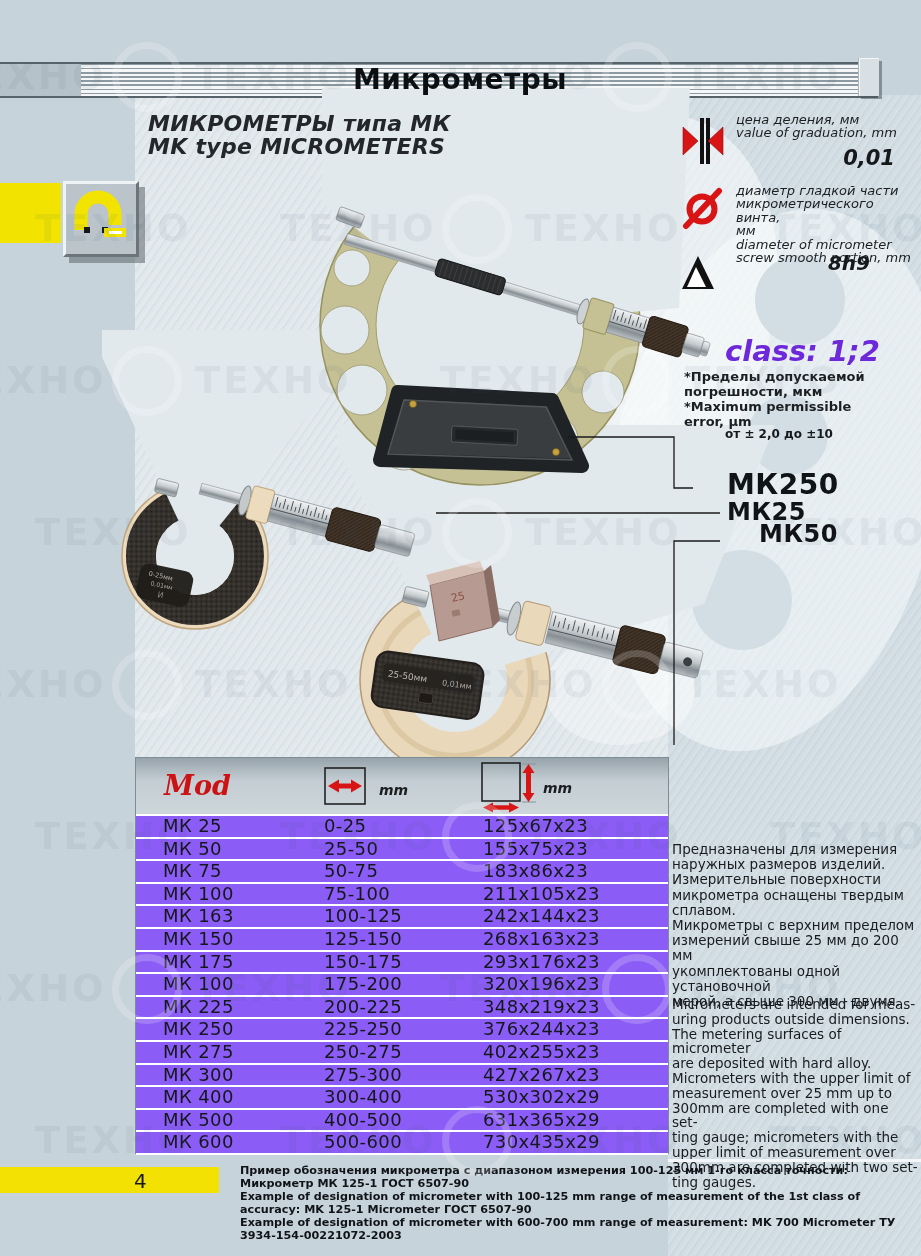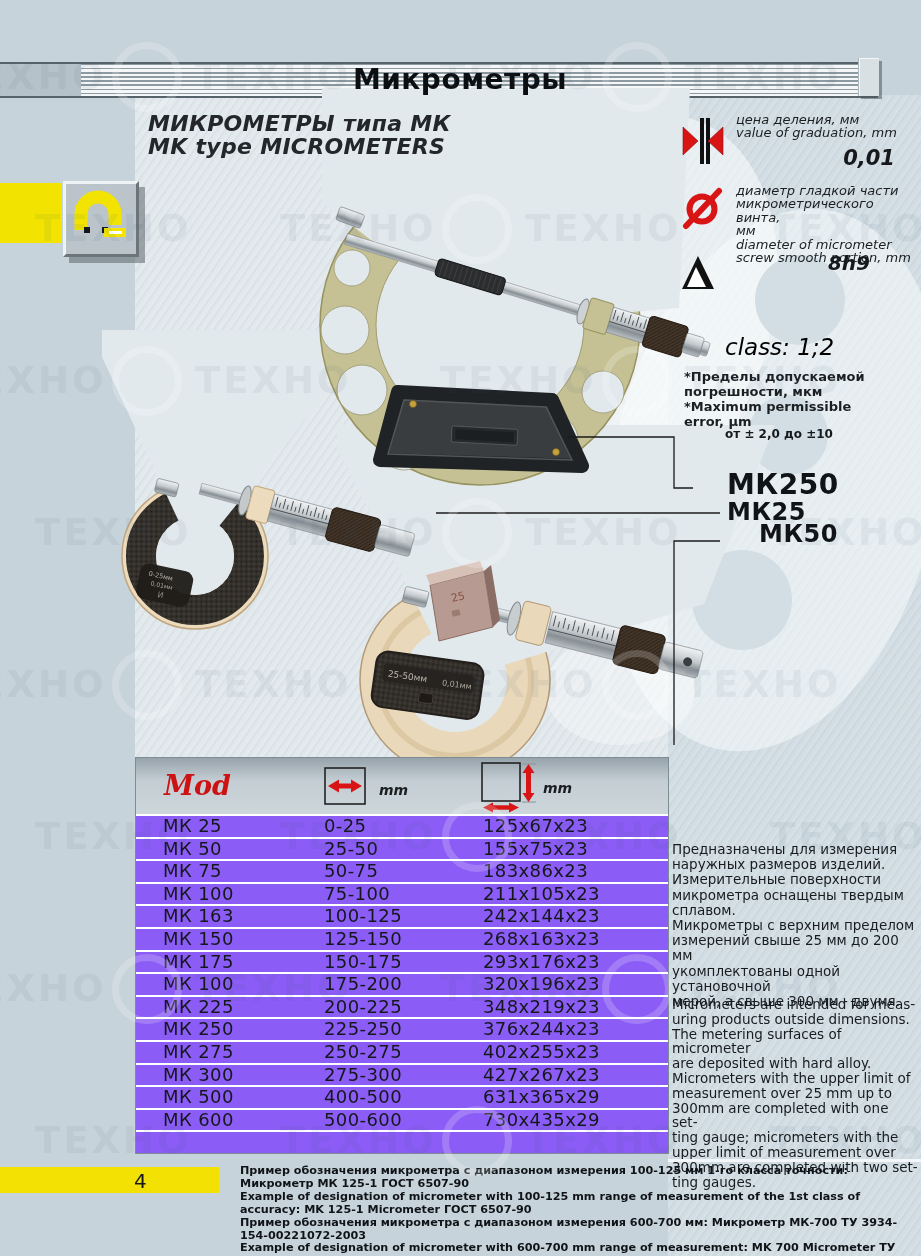--- a/index.html
+++ b/index.html
@@ -37,21 +37,21 @@
   .pre{white-space:pre-line;}
   #grad-icon{left:681px;top:116px;z-index:4;}
   #grad-label{left:736px;top:113px;z-index:4;}
   #grad-value{left:770px;top:146px;width:125px;text-align:right;z-index:4;
         font-size:21px;font-weight:bold;font-style:italic;}
   #diam-icon{left:682px;top:186px;z-index:4;}
   #diam-label{left:736px;top:184px;z-index:4;}
   #diam-value{left:770px;top:251px;width:100px;text-align:right;z-index:4;
         font-size:20px;font-weight:bold;font-style:italic;}
   #prism-icon{left:680px;top:255px;z-index:4;}
-  #class-label{left:725px;top:334px;z-index:4;font-size:23px;font-weight:normal;font-style:italic;color:#000000;}
+  #class-label{left:725px;top:334px;z-index:4;font-size:29px;font-weight:bold;font-style:italic;color:#6d28d9;}
   #error-note{left:684px;top:369px;z-index:4;font-size:13px;font-weight:bold;line-height:15px;color:#1b1f22;}
   #error-range{left:725px;top:427px;z-index:4;font-size:12px;font-weight:bold;}
   
   .model{z-index:5;font-weight:bold;color:#101417;letter-spacing:.5px;}
   #model-mk250{left:727px;top:468px;font-size:28px;}
   #model-mk25{left:727px;top:498px;font-size:24px;}
   #model-mk50{left:727px;top:520px;font-size:24px;margin-left:32px;}
   
   #spec-table{left:135px;top:757px;width:532px;height:395px;z-index:4;
         border:1px solid #7e8c94;background:#8b5cf6;}
@@ -362,20 +362,25 @@
           <span class="c1">МК 275</span>
           <span class="c2">250-275</span>
           <span class="c3">402x255x23</span>
         </div>
         <div class="trow">
           <span class="c1">МК 300</span>
           <span class="c2">275-300</span>
           <span class="c3">427x267x23</span>
         </div>
         <div class="trow">
+          <span class="c1">МК 400</span>
+          <span class="c2">300-400</span>
+          <span class="c3">530x302x29</span>
+        </div>
+        <div class="trow">
           <span class="c1">МК 500</span>
           <span class="c2">400-500</span>
           <span class="c3">631x365x29</span>
         </div>
         <div class="trow">
           <span class="c1">МК 600</span>
           <span class="c2">500-600</span>
           <span class="c3">730x435x29</span>
         </div>
       </div>
@@ -403,21 +408,20 @@
 ting gauges.</div>
 
   <div id="rightcol-divider" class="abs"></div>
 
   <div id="page-num-box" class="abs">
     <span id="page-num">4</span>
   </div>
   <div id="footer-text" class="abs">
     <div>Пример обозначения микрометра с диапазоном измерения 100-125 мм 1-го класса точности: Микрометр МК 125-1 ГОСТ 6507-90</div>
     <div>Example of designation of micrometer with 100-125 mm range of measurement of the 1st class of accuracy: MK 125-1 Micrometer  ГОСТ 6507-90</div>
-    <div>Пример обозначения микрометра с диапазоном измерения 600-700 мм: Микрометр МК-700 ТУ 3934-154-00221072-2003</div>
     <div>Example of designation of micrometer with 600-700 mm range of measurement: MK 700 Micrometer  ТУ 3934-154-00221072-2003</div>
   </div>
 
   <div id="watermark-layer" class="abs">
       <span class="wm" style="left: -50px; top: 55px;">ТЕХНО</span>
       <span class="wm-globe" style="left: 112px; top: 42px;"></span>
       <span class="wm" style="left: 195px; top: 55px;">ТЕХНО</span>
       <span class="wm" style="left: 440px; top: 55px;">ТЕХНО</span>
       <span class="wm-globe" style="left: 602px; top: 42px;"></span>
       <span class="wm" style="left: 685px; top: 55px;">ТЕХНО</span>

